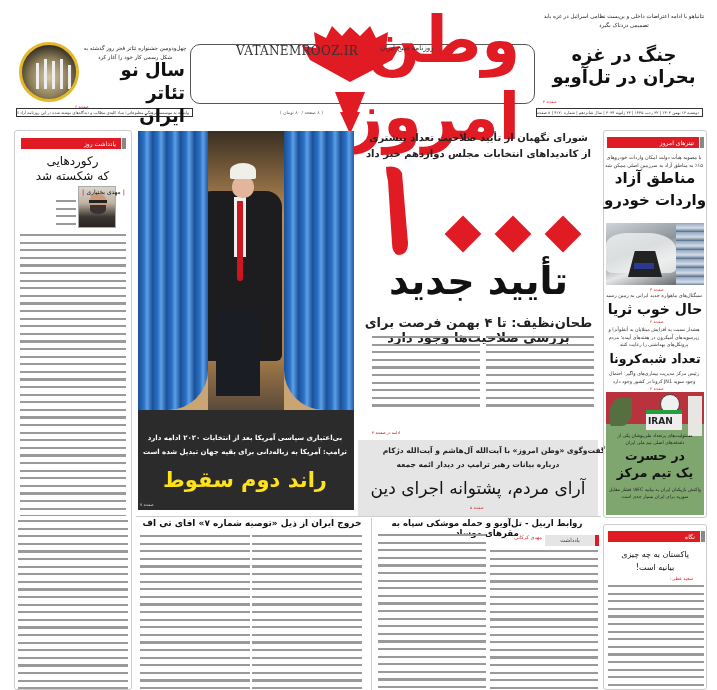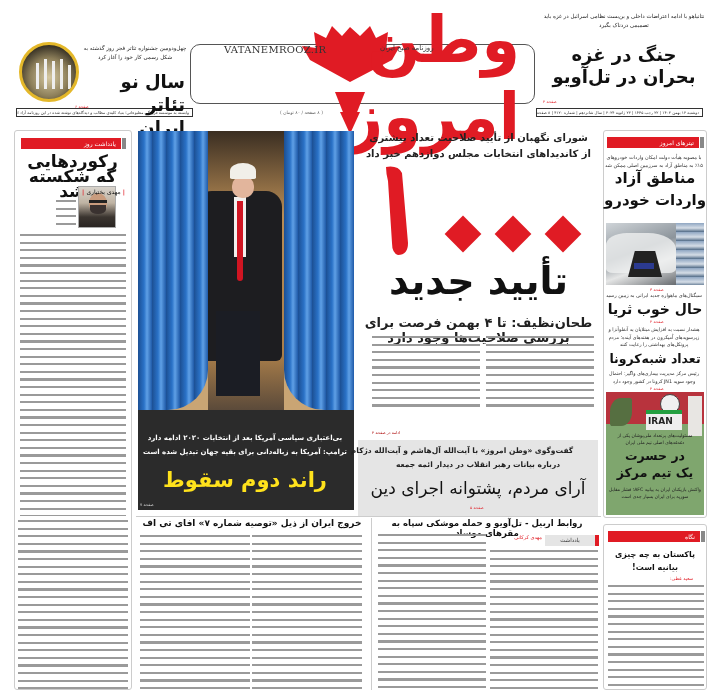--- a/index.html
+++ b/index.html
@@ -6,49 +6,49 @@
   html, body { width: 717px; height: 690px; overflow: hidden; background: #ffffff; }
   body { font-family: "DejaVu Sans", sans-serif; color: #111; position: relative; direction: rtl; }
 
   .abs { position: absolute; }
 
   
   .mast-box { left: 190px; top: 44px; width: 345px; height: 60px; border: 1.5px solid #555; border-radius: 10px; }
   .logo { left: 200px; top: 30px; width: 320px; height: 95px; }
   .logo-text { position: absolute; left: 0; top: 0; width: 320px; height: 95px; display: flex; align-items: center; justify-content: center;
      font-family: "DejaVu Sans", sans-serif; font-weight: bold; font-size: 62px; color: #e01b24; letter-spacing: -2px; transform: scaleY(1.05); }
-  .site-url { left: 224px; top: 44px; font-family: "DejaVu Serif", serif; font-size: 10px; color: #333; direction: ltr; letter-spacing: 0.3px; }
+  .site-url { left: 236px; top: 44px; font-family: "DejaVu Serif", serif; font-size: 12px; color: #333; direction: ltr; letter-spacing: 0.3px; }
   .tagline { left: 380px; top: 44px; font-size: 7px; color: #333; }
   .mast-note { left: 280px; top: 110px; font-size: 4.5px; color: #666; }
 
   .strip { top: 108px; height: 9px; border: 1px solid #333; font-size: 4px; color: #333; padding: 1px 3px; white-space: nowrap; overflow: hidden; }
   .strip-left { left: 16px; width: 177px; }
   .strip-right { left: 536px; width: 167px; }
 
   
   .teaser-right-sub { left: 543px; top: 12px; width: 162px; font-size: 5.5px; line-height: 9px; text-align: center; color: #222; }
   .teaser-right-title { left: 540px; top: 36px; width: 168px; text-align: center; font-weight: bold; font-size: 18px; line-height: 22px; color: #111; margin-top: 8px; }
   .teaser-right-page { left: 543px; top: 99px; font-size: 4px; color: #e01b24; }
   .teaser-left-sub { left: 80px; top: 44px; width: 110px; font-size: 5.5px; line-height: 9px; text-align: center; color: #222; }
-  .teaser-left-title { left: 95px; top: 58px; width: 90px; text-align: right; font-weight: bold; font-size: 18px; line-height: 23px; color: #111; margin-top: 12px; }
+  .teaser-left-title { left: 95px; top: 58px; width: 90px; text-align: right; font-weight: bold; font-size: 18px; line-height: 23px; color: #111; }
   .teaser-left-page { left: 75px; top: 104px; font-size: 4px; color: #e01b24; }
   .theatre-circle { left: 19px; top: 42px; width: 60px; height: 60px; border-radius: 50%; border: 3px solid #e4b82a; overflow: hidden;
      background: radial-gradient(circle at 50% 60%, #d6c9a2 0%, #8d7f5a 45%, #2a251c 80%); }
   .theatre-circle .col { position: absolute; bottom: 10px; width: 3px; background: #eee; }
 
   
   .col-left { left: 14px; top: 130px; width: 118px; height: 560px; border: 1px solid #ccc; border-radius: 3px; }
   .col-right { left: 603px; top: 130px; width: 104px; height: 388px; border: 1px solid #ccc; border-radius: 3px; }
 
   .section-bar { height: 11px; background: #e01b24; color: #fff; font-size: 6px; line-height: 11px; padding-right: 5px; position: absolute; }
   .section-bar::before { content: ""; position: absolute; right: -5px; top: 0; width: 4px; height: 11px; background: #888; }
 
   
   .lc-bar { left: 21px; top: 138px; width: 100px; }
-  .lc-title { left: 20px; top: 154px; width: 105px; text-align: center; font-weight: bold; font-size: 17px; line-height: 15px; }
+  .lc-title { left: 20px; top: 154px; width: 105px; text-align: center; font-weight: normal; font-size: 12px; line-height: 15px; }
   .lc-author { left: 55px; top: 188px; width: 70px; font-size: 6px; text-align: right; }
   .lc-author span.bar { color: #e01b24; font-weight: bold; }
   .lc-photo { left: 78px; top: 186px; width: 38px; height: 42px; background: linear-gradient(180deg,#d9d4cc 0%, #bfb3a3 40%, #3b3530 75%, #2a2522 100%); border: 1px solid #aaa; }
   .lc-photo .head { position: absolute; left: 10px; top: 6px; width: 18px; height: 20px; border-radius: 50% 50% 45% 45%; background: #c99c7e; }
   .lc-photo .glasses { position: absolute; left: 10px; top: 13px; width: 18px; height: 3px; background: #222; }
   .lc-photo .beard { position: absolute; left: 11px; top: 18px; width: 16px; height: 9px; border-radius: 0 0 50% 50%; background: #3a3230; }
 
   .body-text { font-size: 4.6px; line-height: 7.6px; color: #444; text-align: justify; overflow: hidden; }
   .fake-lines { background-image: repeating-linear-gradient(180deg, transparent 0px, transparent 2px, #9a9a9a 2px, #9a9a9a 4.2px, transparent 4.2px, transparent 7.6px); }
 
@@ -75,21 +75,21 @@
   
   .lead-kicker { left: 362px; top: 130px; width: 233px; text-align: center; font-weight: bold; font-size: 10px; line-height: 16px; color: #222; }
   .lead-number { left: 362px; top: 163px; width: 233px; height: 95px; }
   .lead-title { left: 362px; top: 258px; width: 233px; text-align: center; font-weight: bold; font-size: 38px; line-height: 46px; color: #111; }
   .lead-sub { left: 362px; top: 315px; width: 233px; text-align: center; font-weight: bold; font-size: 13px; color: #222; }
   .lead-body1 { left: 486px; top: 334px; width: 108px; height: 78px; }
   .lead-body2 { left: 372px; top: 334px; width: 108px; height: 78px; }
   .lead-cont { left: 372px; top: 430px; font-size: 4px; color: #a00; }
 
   .interview-box { left: 358px; top: 440px; width: 240px; height: 76px; background: #e5e5e5; }
-  .iv-kicker1 { left: 344px; top: 446px; width: 236px; text-align: center; font-weight: bold; font-size: 7.5px; color: #222; }
+  .iv-kicker1 { left: 376px; top: 446px; width: 236px; text-align: center; font-weight: bold; font-size: 7.5px; color: #222; }
   .iv-kicker2 { left: 360px; top: 460px; width: 236px; text-align: center; font-weight: bold; font-size: 7.5px; color: #222; }
   .iv-title { left: 360px; top: 476px; width: 236px; text-align: center; font-size: 17px; color: #111; line-height: 24px; }
   .iv-page { left: 470px; top: 505px; font-size: 4px; color: #e01b24; }
 
   
   .rc-bar { left: 607px; top: 137px; width: 92px; }
   .rc-sub { left: 605px; top: 153px; width: 98px; text-align: center; font-size: 5px; line-height: 8px; color: #333; }
   .rc-title1 { left: 603px; top: 167px; width: 104px; text-align: center; font-weight: bold; font-size: 15px; line-height: 22px; }
   .rc-car { left: 606px; top: 223px; width: 98px; height: 62px; background: linear-gradient(160deg, #cfd4d8 0%, #8c949b 40%, #e5e6e6 60%, #3a3f45 100%); overflow: hidden; }
   .rc-car .grill { position: absolute; left: 22px; top: 28px; width: 34px; height: 26px; background: #222; clip-path: polygon(20% 0, 80% 0, 100% 100%, 0 100%); }
@@ -126,21 +126,21 @@
 
   .erbil-title { left: 376px; top: 518px; width: 222px; text-align: center; font-weight: bold; font-size: 8.6px; color: #111; }
   .erbil-tag { left: 545px; top: 535px; width: 50px; height: 11px; background: #e5e5e5; font-size: 5.5px; line-height: 11px; text-align: center; color: #333; }
   .erbil-tag::before { content: ""; position: absolute; right: -4px; top: 0; width: 4px; height: 11px; background: #e01b24; }
   .erbil-author { left: 490px; top: 534px; width: 52px; text-align: right; font-size: 5px; color: #e01b24; }
   .erbil-body1 { left: 490px; top: 548px; width: 108px; height: 142px; }
   .erbil-body2 { left: 378px; top: 532px; width: 108px; height: 158px; }
 
   .col-bottom-right { left: 603px; top: 524px; width: 104px; height: 166px; border: 1px solid #ccc; border-radius: 3px; }
   .bk-bar { left: 608px; top: 531px; width: 92px; }
-  .bk-title { left: 605px; top: 548px; width: 100px; text-align: center; font-weight: bold; font-size: 8px; line-height: 13px; }
+  .bk-title { left: 605px; top: 548px; width: 100px; text-align: center; font-weight: normal; font-size: 8px; line-height: 13px; }
   .bk-body { left: 608px; top: 576px; width: 96px; height: 114px; }
 </style>
 </head>
 <body>
 
 <div class="abs mast-box"></div>
 <svg class="abs" style="left:200px;top:22px;" width="320" height="112" viewBox="0 0 320 112">
 
   <path d="M150 5 L160 14 L170 4 L176 16 L188 10 L186 26 L200 24 L192 38 L150 60 L110 38 L102 24 L116 26 L114 10 L126 16 L132 4 L142 14 Z" fill="#e01b24"></path>
   <path d="M135 70 L150 108 L165 70 Z" fill="#e01b24"></path>
@@ -227,21 +227,21 @@
 </svg>
 
 <div class="abs lead-title">تأیید جدید</div>
 <div class="abs lead-sub">طحان‌نظیف: تا ۴ بهمن فرصت برای بررسی صلاحیت‌ها وجود دارد</div>
 <div class="abs body-text fake-lines lead-body1"></div>
 <div class="abs body-text fake-lines lead-body2"></div>
 <div class="abs lead-cont">ادامه در صفحه ۲</div>
 
 <div class="abs interview-box"></div>
 <div class="abs iv-kicker1">گفت‌وگوی «وطن امروز» با آیت‌الله آل‌هاشم و آیت‌الله دژکام</div>
-<div class="abs iv-kicker2">درباره بیانات رهبر انقلاب در دیدار ائمه جمعه</div>
+<div class="abs iv-kicker2">درباره بیانات رهبر ترامپ در دیدار ائمه جمعه</div>
 <div class="abs iv-title">آرای مردم، پشتوانه اجرای دین</div>
 <div class="abs iv-page">صفحه ۵</div>
 
 <div class="abs col-right"></div>
 <div class="abs section-bar rc-bar">تیترهای امروز</div>
 <div class="abs rc-sub">با مصوبه هیأت دولت امکان واردات خودروهای ۱۵٪ به مناطق آزاد به سرزمین اصلی ممکن شد</div>
 <div class="abs rc-title1">
   <div>مناطق آزاد</div>
   <div>واردات خودرو</div>
 </div>

